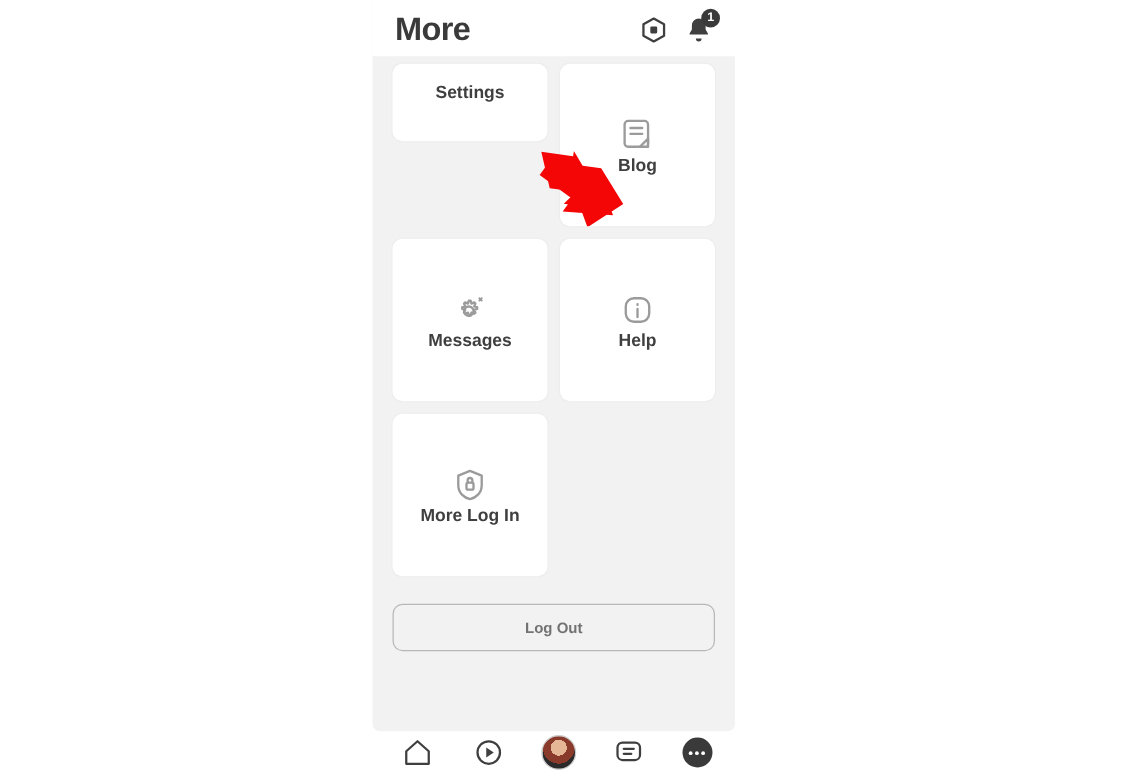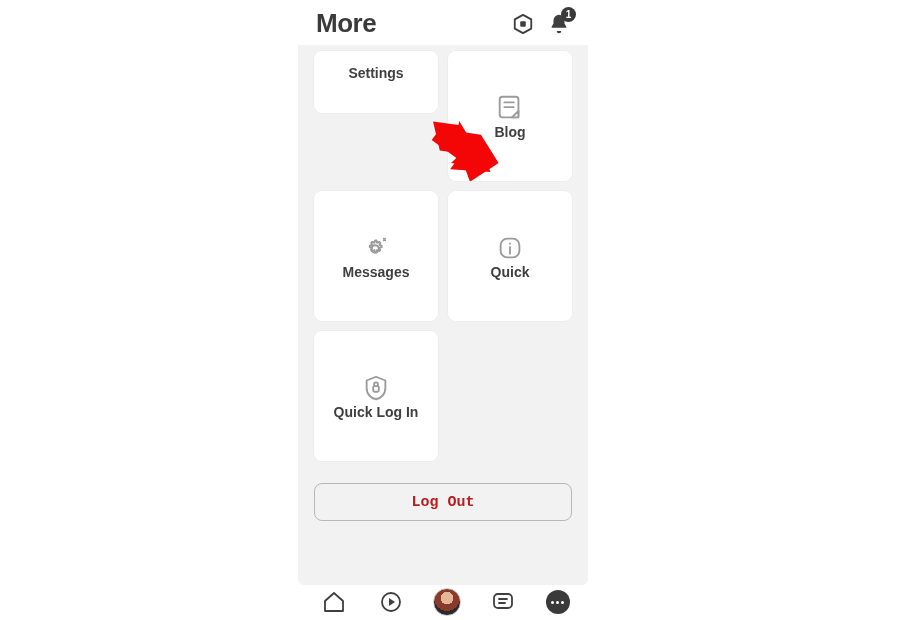--- a/index.html
+++ b/index.html
@@ -86,25 +86,24 @@
     display: flex; align-items: center; justify-content: center;
   }
 
   .logout-wrap { padding: 10px 16px 0 16px; }
   .logout-btn {
     width: 100%;
     height: 38px;
     border-radius: 8px;
     border: 1.5px solid #b8b8b8;
     background: transparent;
-    color: #b91c1c;
-    font-size: 15px;
+    color: #737373;
+    font-size: 12px;
     font-weight: 600;
     cursor: pointer;
-    font-family: Liberation Mono, monospace;
   }
 
   
   .arrow {
     position: absolute;
     left: 425px;
     top: 121px;
     width: 75px;
     height: 60px;
     color: #f50606;
@@ -205,33 +204,33 @@
         </div>
 
         <div class="tile">
           <div class="tile-icon">
             <svg viewBox="0 0 32 32" width="30" height="30" fill="none" stroke="currentColor" stroke-width="2" stroke-linejoin="round" stroke-linecap="round">
               <rect x="6" y="6" width="20" height="20" rx="7"></rect>
               <line x1="16" y1="11" x2="16" y2="11.5"></line>
               <line x1="16" y1="15" x2="16" y2="22"></line>
             </svg>
           </div>
-          <span class="tile-label">Quick</span>
+          <span class="tile-label">Help</span>
         </div>
 
 
         <div class="tile">
           <div class="tile-icon">
             <svg viewBox="0 0 32 32" width="30" height="30" fill="none" stroke="currentColor" stroke-width="2" stroke-linejoin="round" stroke-linecap="round">
               <path d="M16 4 L26 8 V16 C26 23 21 27 16 28 C11 27 6 23 6 16 V8 Z"></path>
               <rect x="13" y="14" width="6" height="6" rx="1.5"></rect>
               <path d="M14 14 v-2 a2 2 0 0 1 4 0 v2"></path>
             </svg>
           </div>
-          <span class="tile-label">Quick Log In</span>
+          <span class="tile-label">More Log In</span>
         </div>
 
       </div>
     </div>
 
     <div class="logout-wrap">
       <button class="logout-btn">Log Out</button>
     </div>
 
   </div>

